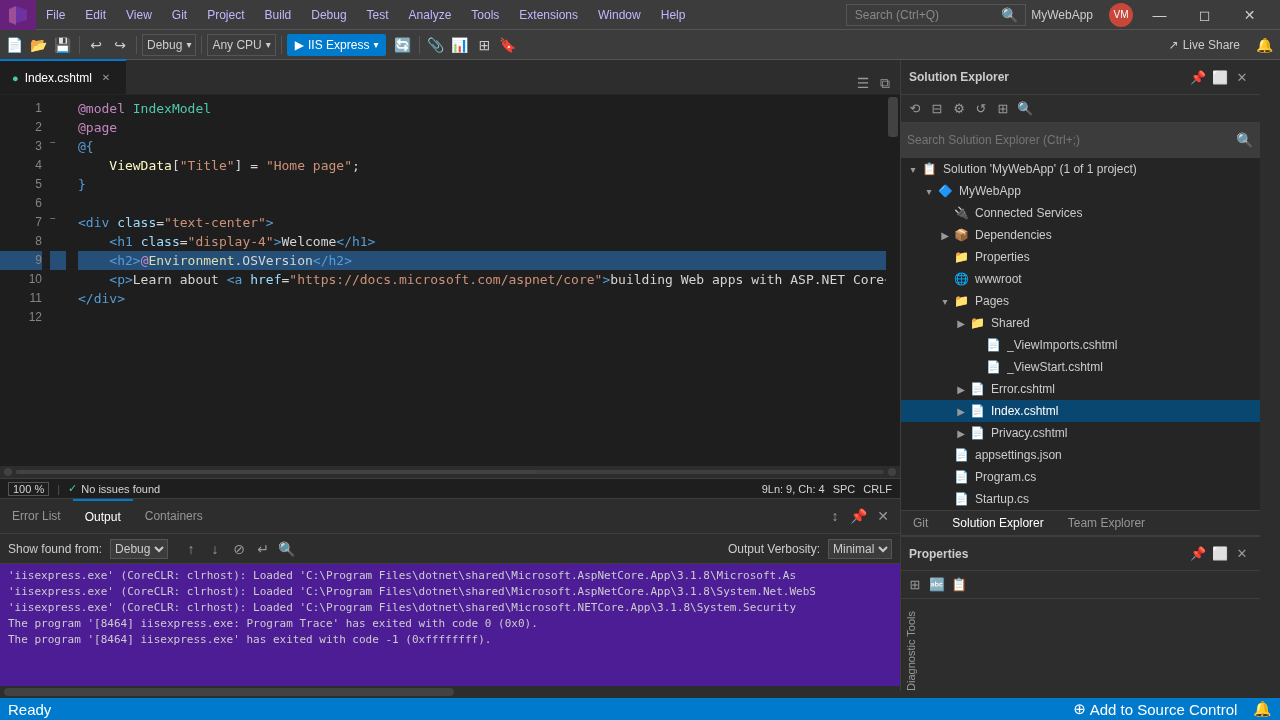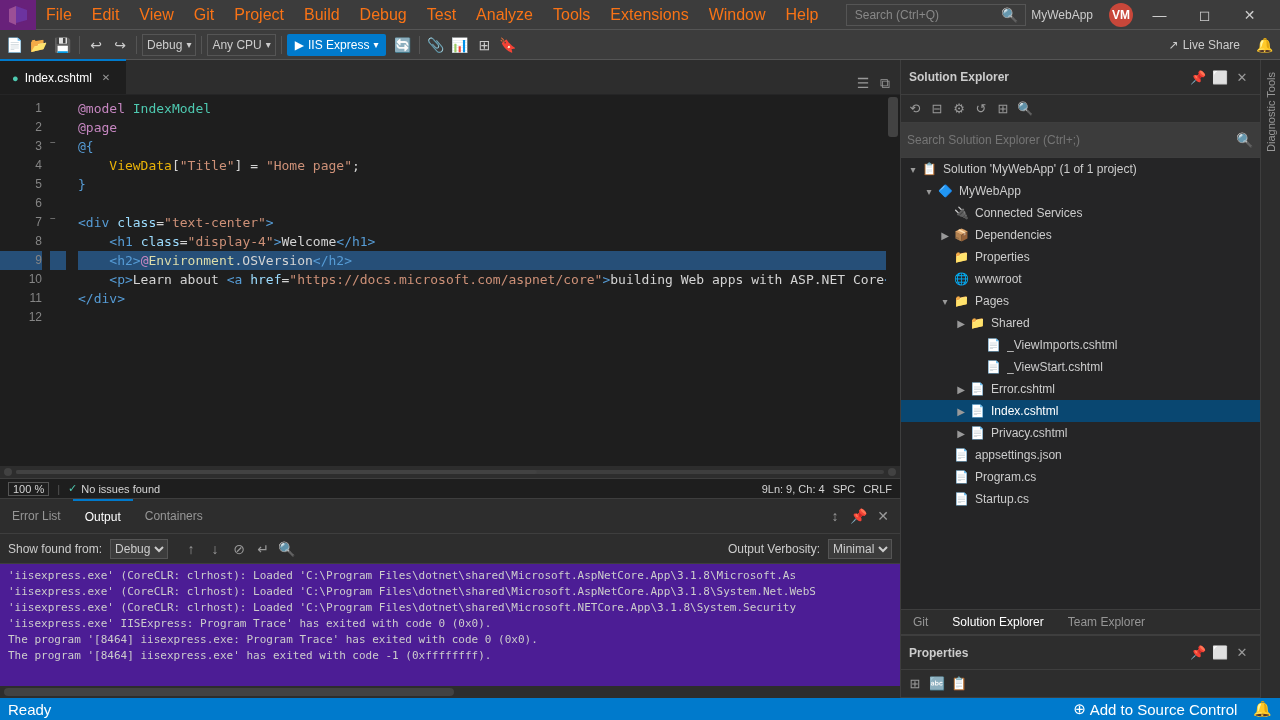--- a/index.html
+++ b/index.html
@@ -3,27 +3,27 @@
   <meta charset="utf-8">
   <style>
     * { box-sizing: border-box; margin: 0; padding: 0; }
     body { font-family: 'Segoe UI', sans-serif; font-size: 12px; background: #2d2d2d; color: #d4d4d4; overflow: hidden; width: 1280px; height: 720px; }
 
     
     #menu-bar { background: #3c3c3c; height: 30px; display: flex; align-items: center; border-bottom: 1px solid #555; }
     .menu-logo { width: 36px; height: 30px; display: flex; align-items: center; justify-content: center; background: #68217a; }
     .menu-logo svg { width: 20px; height: 20px; }
     .menu-items { display: flex; align-items: center; height: 100%; }
-    .menu-item { padding: 16px 10px; height: 100%; display: flex; align-items: center; font-size: 16px; color: #f97316; cursor: pointer; }
+    .menu-item { padding: 16px 10px; height: 100%; display: flex; align-items: center; font-size: 12px; color: #c4b5fd; cursor: pointer; }
     .menu-search { margin-left: auto; display: flex; align-items: center; }
     .search-box { background: #3c3c3c; border: 1px solid #555; color: #ccc; padding: 2px 8px; width: 180px; font-size: 12px; height: 22px; }
     .search-box::placeholder { color: #888; }
     .menu-right { display: flex; align-items: center; gap: 4px; padding-right: 8px; }
     .title-text { color: #ccc; font-size: 12px; padding: 0 12px; }
-    .avatar { width: 24px; height: 24px; background: #c8473a; border-radius: 50%; display: flex; align-items: center; justify-content: center; font-size: 12px; color: white; font-weight: bold; }
+    .avatar { width: 24px; height: 24px; background: #c8473a; border-radius: 50%; display: flex; align-items: center; justify-content: center; font-size: 10px; color: white; font-weight: normal; }
     .window-controls { display: flex; }
     .win-btn { width: 45px; height: 30px; display: flex; align-items: center; justify-content: center; color: #ccc; cursor: pointer; font-size: 14px; }
 
     
     #toolbar { background: #3c3c3c; height: 30px; display: flex; align-items: center; padding: 0 4px; gap: 2px; border-bottom: 1px solid #555; }
     .tb-btn { width: 22px; height: 22px; display: flex; align-items: center; justify-content: center; cursor: pointer; color: #ccc; font-size: 14px; border-radius: 2px; }
     .tb-separator { width: 1px; height: 18px; background: #555; margin: 0 3px; }
     .tb-dropdown { display: flex; align-items: center; background: #3c3c3c; border: 1px solid #555; height: 22px; padding: 0 4px; color: #ccc; font-size: 12px; cursor: pointer; }
     .tb-run { display: flex; align-items: center; background: #007acc; padding: 0 8px; height: 22px; color: white; cursor: pointer; font-size: 12px; gap: 4px; border-radius: 2px; }
     .live-share-btn { display: flex; align-items: center; gap: 4px; color: #ccc; padding: 0 8px; height: 22px; cursor: pointer; margin-left: auto; }
@@ -38,21 +38,21 @@
     .tab-close { width: 16px; height: 16px; display: flex; align-items: center; justify-content: center; font-size: 10px; border-radius: 2px; color: #999; }
     .tab-actions { display: flex; align-items: center; margin-left: auto; padding-right: 4px; }
     .tab-action-btn { width: 22px; height: 22px; display: flex; align-items: center; justify-content: center; color: #999; cursor: pointer; font-size: 14px; }
     #line-numbers { width: 50px; background: #1e1e1e; color: #858585; text-align: right; padding: 4px 8px 4px 0; user-select: none; flex-shrink: 0; }
     #code-content { flex: 1; padding: 4px 0 4px 12px; overflow: auto; position: relative; }
     .code-line { height: 19px; white-space: pre; }
     .line-num { display: block; height: 19px; line-height: 19px; }
     .kw { color: #569cd6; }
     .kw2 { color: #c586c0; }
     .str { color: #ce9178; }
-    .prop { color: #eab308; }
+    .prop { color: #fef9c3; }
     .cls { color: #4ec9b0; }
     .tag { color: #569cd6; }
     .attr { color: #9cdcfe; }
     .val { color: #ce9178; }
     .env { color: #dcdcaa; }
     .highlighted-line { background: #264f78; }
 
     
     #status-bar { height: 22px; background: #007acc; display: flex; align-items: center; color: white; font-size: 15px; }
     .status-left { display: flex; align-items: center; height: 100%; }
@@ -301,33 +301,32 @@
           <span style="margin-left:auto;">Output Verbosity:</span>
           <select class="output-select">
             <option>Minimal</option>
           </select>
         </div>
 
         <div id="output-content">
           <div class="output-line">'iisexpress.exe' (CoreCLR: clrhost): Loaded 'C:\Program Files\dotnet\shared\Microsoft.AspNetCore.App\3.1.8\Microsoft.As</div>
           <div class="output-line">'iisexpress.exe' (CoreCLR: clrhost): Loaded 'C:\Program Files\dotnet\shared\Microsoft.AspNetCore.App\3.1.8\System.Net.WebS</div>
           <div class="output-line">'iisexpress.exe' (CoreCLR: clrhost): Loaded 'C:\Program Files\dotnet\shared\Microsoft.NETCore.App\3.1.8\System.Security</div>
-          <div class="output-line">'iisexpress.exe' IISExpress: Program Trace' has exited with code 0 (0x0).</div>
           <div class="output-line">The program '[8464] iisexpress.exe: Program Trace' has exited with code 0 (0x0).</div>
           <div class="output-line">The program '[8464] iisexpress.exe' has exited with code -1 (0xffffffff).</div>
         </div>
 
         <div style="height:12px; background:#2d2d2d;">
           <div style="height:8px; width:50%; background:#424242; border-radius:4px; margin:2px 4px;"></div>
         </div>
       </div>
     </div>
   </div>
 
-  <div style="display:flex; flex-direction:row; width:380px; flex-shrink:0;border-radius:21px;">
+  <div style="display:flex; flex-direction:column; width:380px; flex-shrink:0;border-radius:21px;">
 
     <div id="solution-explorer" style="width:360px; background:#252526; display:flex; flex-direction:column; border-left:1px solid #3e3e3e;">
 
       <div id="se-header">
         <span class="se-title">Solution Explorer</span>
         <div class="se-actions">
           <div class="se-btn">📌</div>
           <div class="se-btn">⬜</div>
           <div class="se-btn">✕</div>
         </div>

